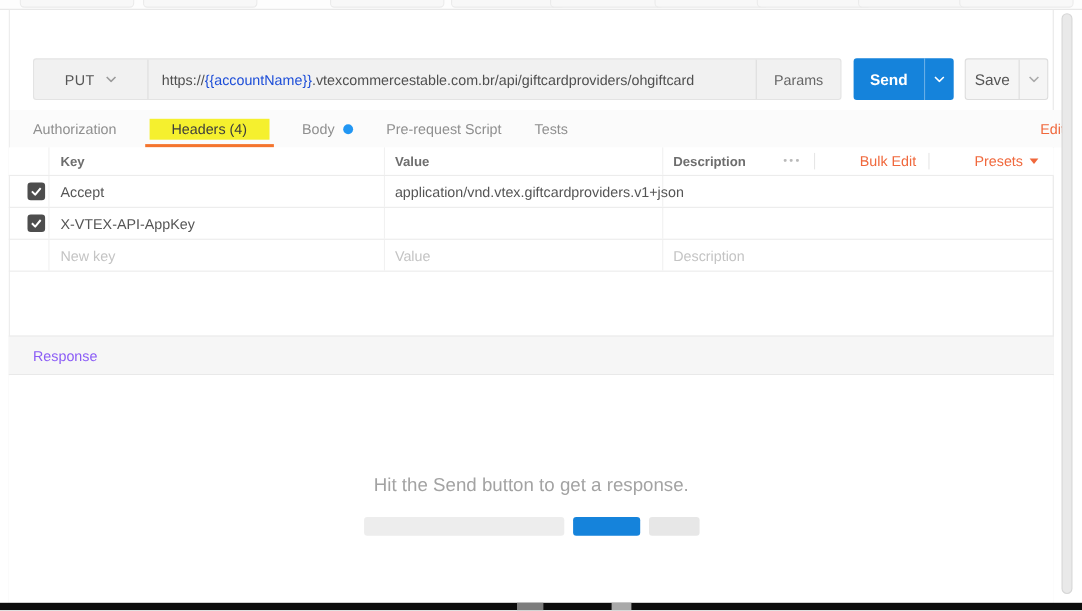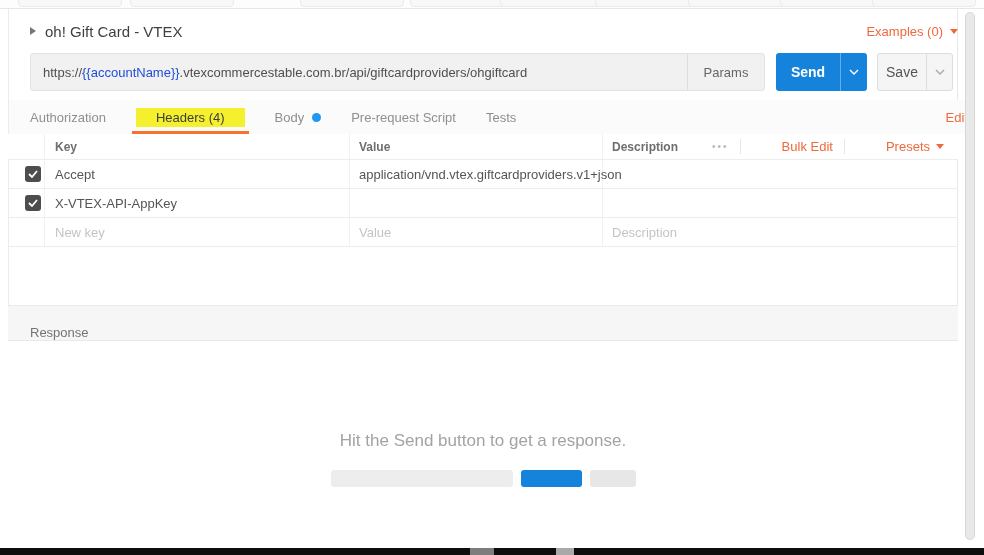--- a/index.html
+++ b/index.html
@@ -63,21 +63,21 @@
   .tool-div { width:1px; height:15px; background:#e6e6e6; margin:0 11px; }
   .dots { color:#b9b9b9; font-size:10px; letter-spacing:2px; cursor:pointer; }
   .bulk-edit, .presets { color:#f0683c; font-size:13px; cursor:pointer; display:flex; align-items:center; gap:6px;margin-left:30px; }
   .presets { margin-right:14px; }
   .presets .caret-down { border-top-color:#f0683c; }
   .checkbox { width:16px; height:16px; background:#4d4d4d; border-radius:3px; display:flex; align-items:center; justify-content:center; cursor:pointer; }
   .cellinput { width:100%; border:none; background:transparent; font:inherit; color:#555; outline:none; }
   .cellinput::placeholder { color:#c4c4c4; }
 
   
-  .resp-band { position:absolute; left:8px; top:305px; width:950px; height:36px; background:#f6f6f6; border-top:1px solid #e9e9e9; border-bottom:1px solid #e9e9e9; display:flex; align-items:flex-end; padding-left:22px; font-size:13px; color:#737373; }
+  .resp-band { position:absolute; left:8px; top:305px; width:950px; height:36px; background:#f6f6f6; border-top:1px solid #e9e9e9; border-bottom:1px solid #e9e9e9; display:flex; align-items:center; padding-left:22px; font-size:13px; color:#8b5cf6; }
   .empty-resp { position:absolute; left:8px; top:341px; width:950px; height:207px; background:#fff; text-align:center; }
   .empty-title { margin-top:90px; font-size:17px; color:#a3a3a3; }
   .empty-bars { margin-top:19px; display:flex; justify-content:center; gap:8px; }
   .bar { height:17px; border-radius:3px; }
   .bar-url { width:182px; background:#ededed; }
   .bar-send { width:61px; background:#1583db; }
   .bar-save { width:46px; background:#e7e7e7; }
   .empty-foot { margin-top:22px; font-size:13px; color:#b5b5b5; }
 
   
@@ -98,31 +98,29 @@
     <div class="tab-ghost" style="left:500px"></div>
     <div class="tab-ghost" style="left:595px"></div>
     <div class="tab-ghost" style="left:688px"></div>
     <div class="tab-ghost" style="left:780px"></div>
     <div class="tab-ghost" style="left:872px"></div>
   </div>
 
   <div class="left-edge"></div>
   <div class="right-edge"></div>
 
-  <div class="title-row">
-    <span class="collapse-arrow"></span>
-    <span class="req-title">oh! Gift Card - VTEX</span>
-    <span class="examples-link">
-      <span>Examples (0)</span>
-      <span class="caret-down"></span>
-    </span>
-  </div>
 
   <div class="url-row">
     <div class="url-bar">
+      <div class="method-box">
+        <span class="method-label">PUT</span>
+        <svg class="chev" width="10" height="6" viewBox="0 0 10 6">
+            <polyline points="1,1 5,5 9,1" fill="none" stroke="#9a9a9a" stroke-width="1.4"></polyline>
+          </svg>
+      </div>
       <div class="url-input">
         <span class="url-prefix">https:// </span>
         <span class="url-var">{{accountName}}</span>
         <span class="url-suffix">.vtexcommercestable.com.br/api/giftcardproviders/ohgiftcard</span>
       </div>
       <div class="params-btn">Params</div>
     </div>
     <div class="send-btn">
       <span class="send-main">Send</span>
       <span class="send-caret">

